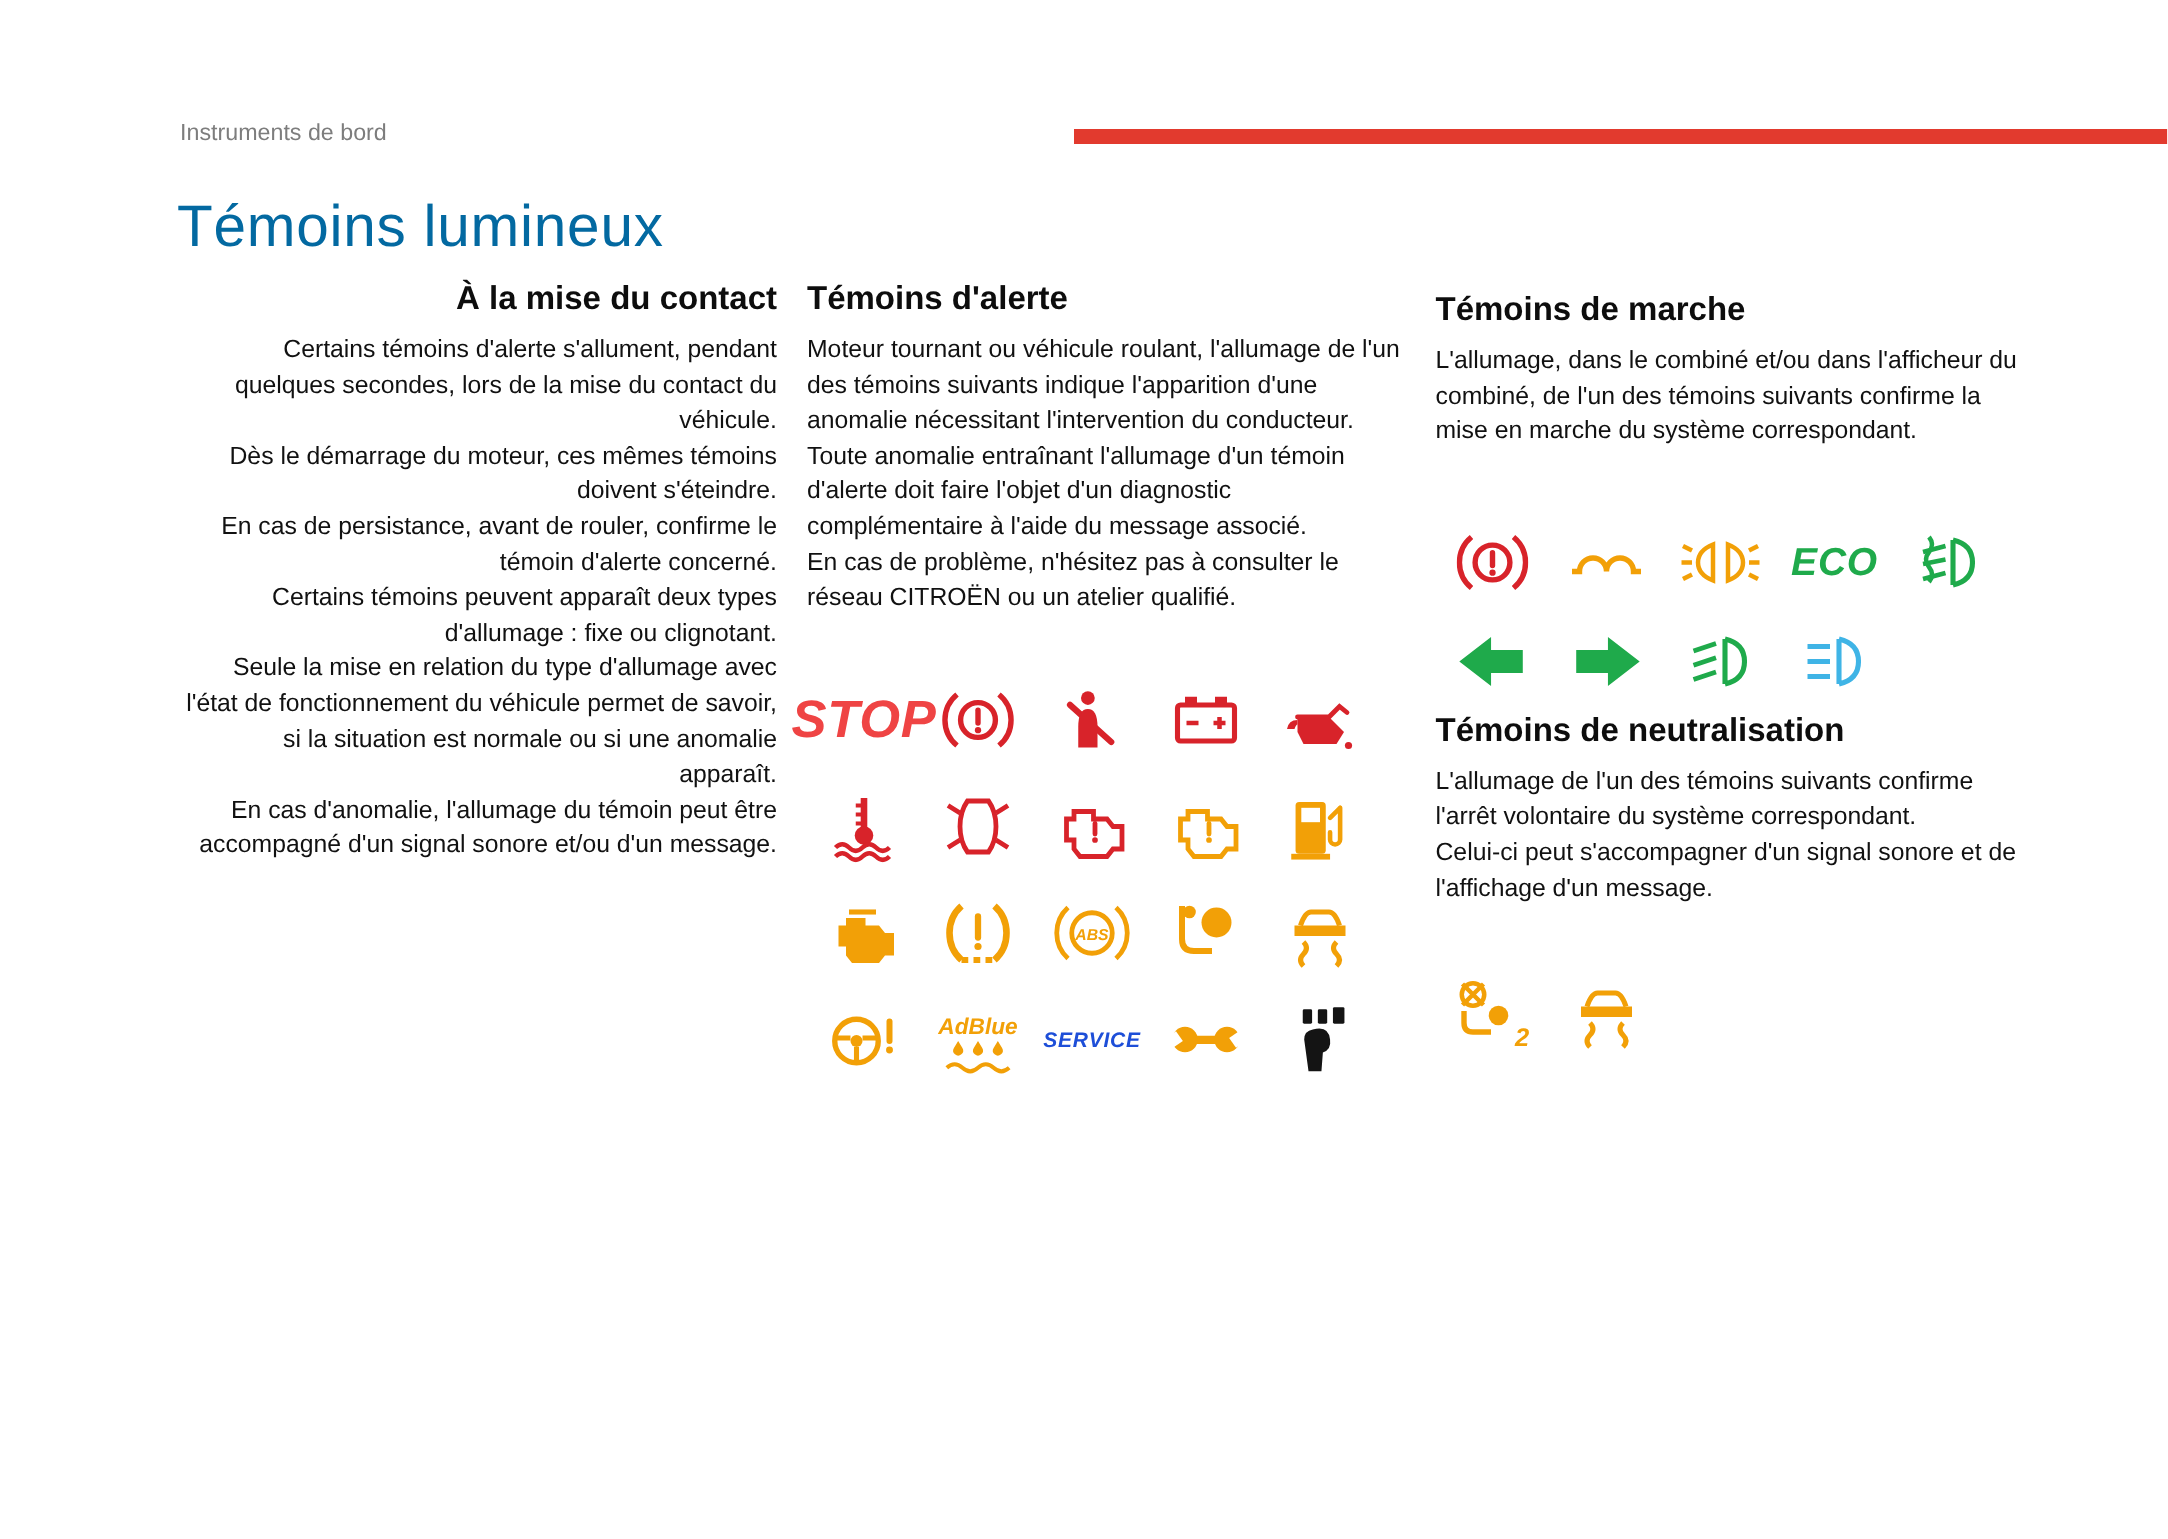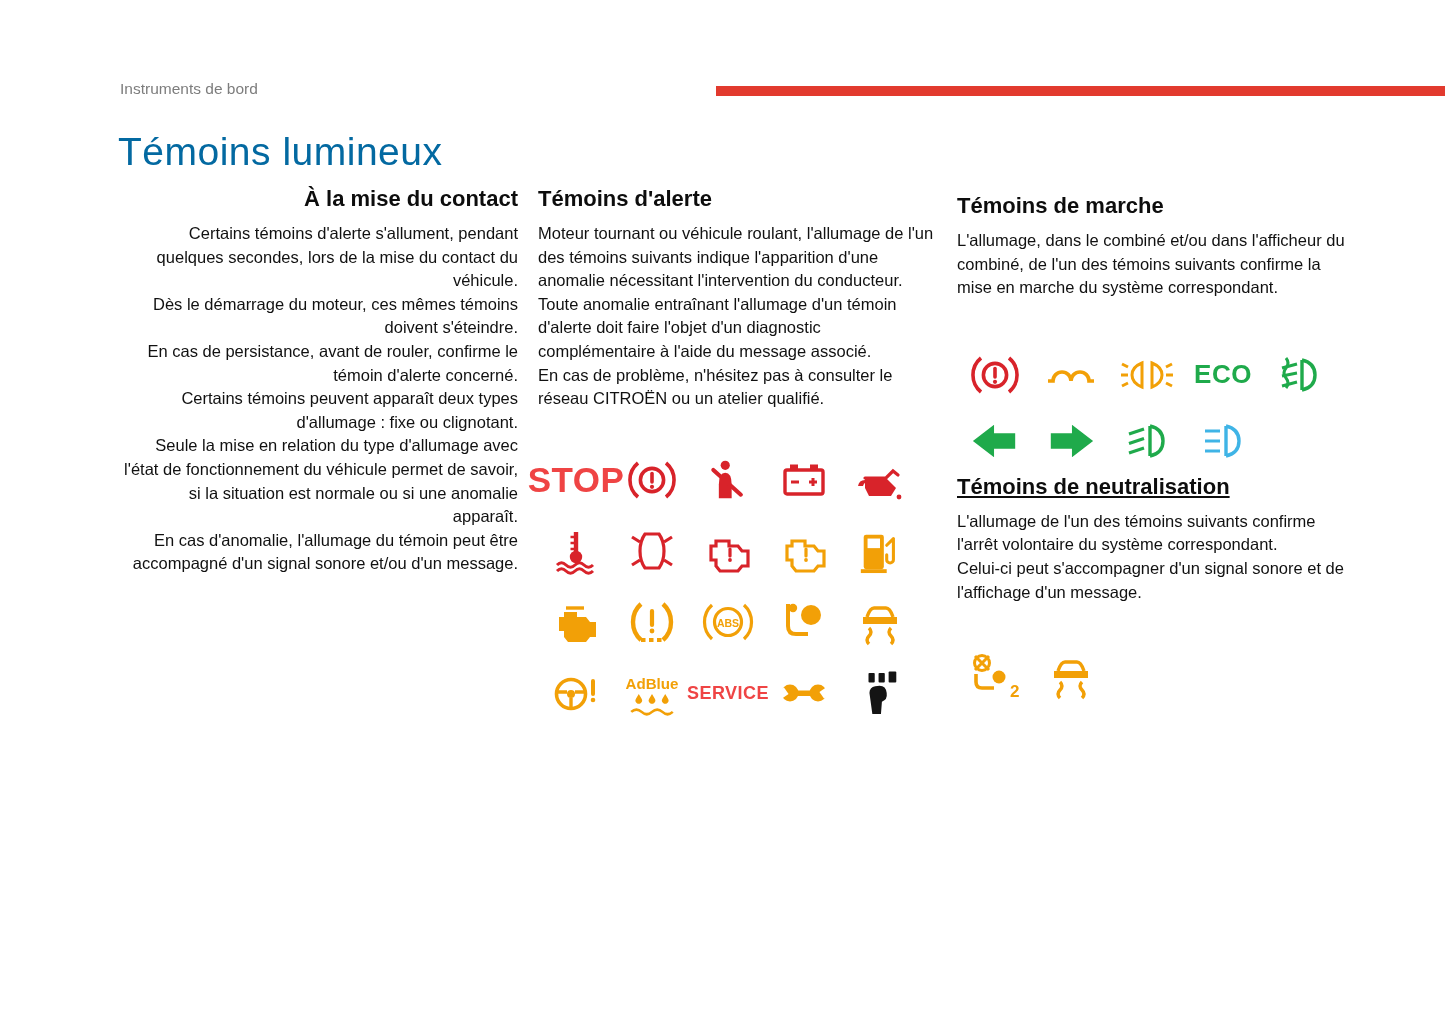--- a/index.html
+++ b/index.html
@@ -9,25 +9,25 @@
   .red-bar{position:absolute;left:716px;top:86px;width:729px;height:10px;background:#e23a2e;}
   .page-title{position:absolute;left:118px;top:130px;margin:0;font-size:39px;font-weight:400;
               color:#0369a1;letter-spacing:.5px;}
   .col{position:absolute;top:186px;width:398px;}
   .col1{left:120px;text-align:right;}
   .col2{left:538px;}
   .col3{left:957px;top:193px;width:392px;}
   .col h2{margin:0 0 10px 0;font-size:22px;font-weight:700;color:#0d0d0d;}
   .col p{margin:0;font-size:16.5px;line-height:1.43;color:#111;}
   .sec2{margin-top:56px;}
-  .sec-neutral{margin-top:96px;text-decoration:underline;}
+  .sec-neutral{margin-top:96px;}
   .icon-grid{margin-top:34px;}
   .icon-grid.marche{margin-top:42px;}
   .icon-grid.neutral{margin-top:36px;}
-  .icon-row{display:flex;align-items:center;height:71px;}
+  .icon-row{display:flex;align-items:center;height:71px;font-style:italic;}
   .icon-grid.marche .icon-row{height:66px;}
   .wl{width:76px;display:flex;align-items:center;justify-content:center;flex:0 0 auto;}
   .wl svg{display:block;}
   .wl-text{font-weight:700;letter-spacing:.5px;white-space:nowrap;}
   .page-number{position:absolute;left:22px;top:941px;font-size:15.5px;font-weight:700;color:#2b2b2b;}
 </style>
 </head>
 <body>
 
 <div class="page">
@@ -172,21 +172,21 @@
               <circle cx="41" cy="31" r="2.3" fill="currentColor"></circle>
             </svg>
           </span>
           <span class="wl" style="color: rgb(242, 160, 7);">
             <svg width="68" height="46" viewBox="0 0 72 48">
               <text x="36" y="20" text-anchor="middle" font-size="16" font-weight="bold" fill="currentColor" font-family="Liberation Sans,sans-serif">AdBlue</text>
               <path d="M22 25l3 5a3.5 3.5 0 1 1-6 0zM36 25l3 5a3.5 3.5 0 1 1-6 0zM50 25l3 5a3.5 3.5 0 1 1-6 0z" fill="currentColor"></path>
               <path d="M14 44q5.5-5 11 0t11 0 11 0 11 0" fill="none" stroke="currentColor" stroke-width="2.8"></path>
             </svg>
           </span>
-          <span class="wl wl-text" style="color: #ef4444; font-size: 18px;">SERVICE</span>
+          <span class="wl wl-text" style="color: #1d4ed8; font-size: 14px;">SERVICE</span>
           <span class="wl" style="color: rgb(242, 160, 7);">
             <svg width="48" height="48" viewBox="0 0 48 48">
               <rect x="10" y="21.5" width="28" height="5.5" fill="currentColor"></rect>
               <circle cx="10" cy="24" r="8.5" fill="currentColor"></circle>
               <circle cx="38" cy="24" r="8.5" fill="currentColor"></circle>
               <rect x="-1" y="20" width="8" height="8" fill="#fff" transform="rotate(-35 3 24)"></rect>
               <rect x="41" y="20" width="8" height="8" fill="#fff" transform="rotate(-35 45 24)"></rect>
             </svg>
           </span>
           <span class="wl" style="color: rgb(20, 20, 20);">

